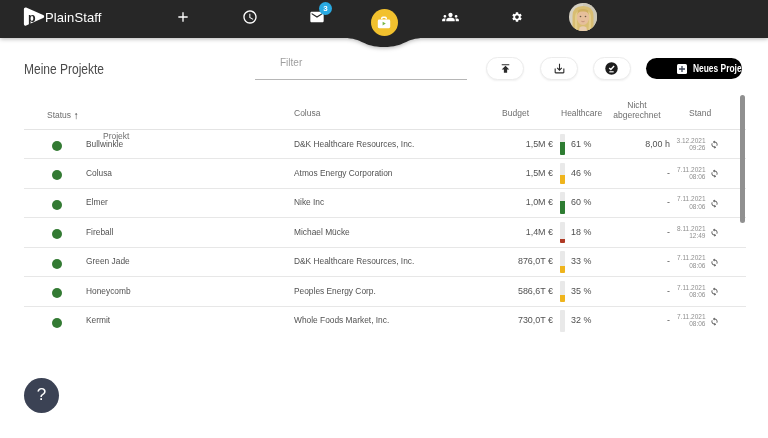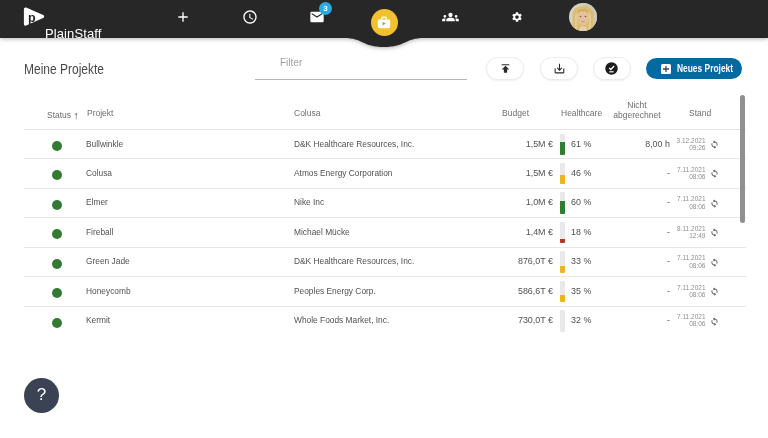--- a/index.html
+++ b/index.html
@@ -8,22 +8,22 @@
   .abs { position:absolute; }
   
   #topbar-svg { position:absolute; left:0; top:0; }
   .nav-ic { position:absolute; top:9px; width:16px; height:16px; }
   
   .pillbtn { position:absolute; top:57px; width:38px; height:23px;
     background:#fff; border:1px solid #ececec; border-radius:12px;
     box-shadow:0 1px 2px rgba(0,0,0,0.06);
     display:flex; align-items:center; justify-content:center; }
   #newbtn { position:absolute; left:646px; top:58px; width:96px; height:21px;
-    background:#0369a1; border-radius:10.5px; display:flex; align-items:center;
-    color:#fff; font-size:10px; font-weight:bold; white-space:nowrap; }
+    background:#000000; border-radius:10.5px; display:flex; align-items:center;
+    color:#fff; font-size:10px; font-weight:bold; white-space:nowrap;padding-left:16px; }
   
   #thead { position:absolute; left:0; top:100px; width:768px; height:29px;
     font-size:8.5px; color:#6e6e6e; }
   #tbody { position:absolute; left:0; top:130px; width:768px; height:248.5px;
     overflow:hidden; }
   .row { position:relative; width:768px; height:29.45px; font-size:9.5px; color:#525252; }
   .row .sep { position:absolute; left:24px; bottom:0; width:722px; height:1px; background:#e7e7e7; }
   .row .dot { position:absolute; left:52px; top:11px; width:10px; height:10px;
     border-radius:50%; background:#337a33; }
   .row .proj { position:absolute; left:85.5px; top:7.5px; transform:scaleX(.88); transform-origin:0 0; white-space:nowrap; }
@@ -43,21 +43,21 @@
 <body>
 
 <svg id="topbar-svg" width="768" height="56" viewBox="0 0 768 56" style="filter:drop-shadow(0 1px 2px rgba(0,0,0,0.3));">
   <path d="M0,0 H768 V38 H424 C405,38 405.5,47 384,47 C362.5,47 363,38 344,38 H0 Z" fill="#272727"></path>
 </svg>
 
 <svg class="abs" style="left:23px;top:6px;" width="22" height="20" viewBox="0 0 22 20">
   <path d="M2.5,3 L19.5,10.5 L2.5,18 Z" fill="#fff" stroke="#fff" stroke-width="3.2" stroke-linejoin="round"></path>
   <text x="5.0" y="15.6" font-family="Liberation Sans" font-size="12.5" font-weight="bold" fill="#272727">p</text>
 </svg>
-<div class="abs" style="left:45px;top:26px;color:#fff;font-size:13px;letter-spacing:0.1px;">PlainStaff</div>
+<div class="abs" style="left:45px;top:10px;color:#fff;font-size:13px;letter-spacing:0.1px;">PlainStaff</div>
 
 <svg class="nav-ic" style="left:175px;" viewBox="0 0 24 24" fill="#fff">
     <path d="M19 13h-6v6h-2v-6H5v-2h6V5h2v6h6v2z"></path>
   </svg>
 
 <svg class="nav-ic" style="left:242px;" viewBox="0 0 24 24" fill="#fff">
     <path d="M11.99 2C6.47 2 2 6.48 2 12s4.47 10 9.99 10C17.52 22 22 17.52 22 12S17.52 2 11.99 2zm.01 18c-4.42 0-8-3.58-8-8s3.58-8 8-8 8 3.58 8 8-3.58 8-8 8zm.5-13H11v6l5.25 3.15.75-1.23-4.5-2.67z"></path>
   </svg>
 
 <svg class="nav-ic" style="left:309px;" viewBox="0 0 24 24" fill="#fff">
@@ -125,21 +125,21 @@
 <div id="newbtn">
   <svg style="margin-left:14px;flex:none;" width="12" height="12" viewBox="0 0 24 24">
       <rect x="2" y="2" width="20" height="20" rx="3" fill="#fff"></rect>
       <path d="M12 6v12M6 12h12" stroke="#3B4254" stroke-width="2.6"></path>
     </svg>
   <span style="margin-left:5px;transform:scaleX(.84);transform-origin:0 50%;display:inline-block;">Neues Projekt</span>
 </div>
 
 <div id="thead">
   <span class="hcell" style="left:47px;">Status <span style="color:#3c3c3c;font-size:10.5px;position:relative;top:0.5px;">↑</span></span>
-  <span class="hcell" style="left:87px;">Projekt</span>
+  <span class="hcell" style="left:103px;margin-top:23px;">Projekt</span>
   <span class="hcell" style="left:294px;">Colusa</span>
   <span class="hcell" style="left:429px;width:100px;text-align:right;">Budget</span>
   <span class="hcell" style="left:561px;">Healthcare</span>
   <span class="hcell" style="left:607px;width:60px;text-align:center;top:1px;line-height:9.5px;">Nicht<br>abgerechnet</span>
   <span class="hcell" style="left:689px;">Stand</span>
   <div class="abs" style="left:24px;top:28.5px;width:722px;height:1px;background:#e4e4e4;"></div>
 </div>
 
 <div id="tbody">
   <div class="row">

